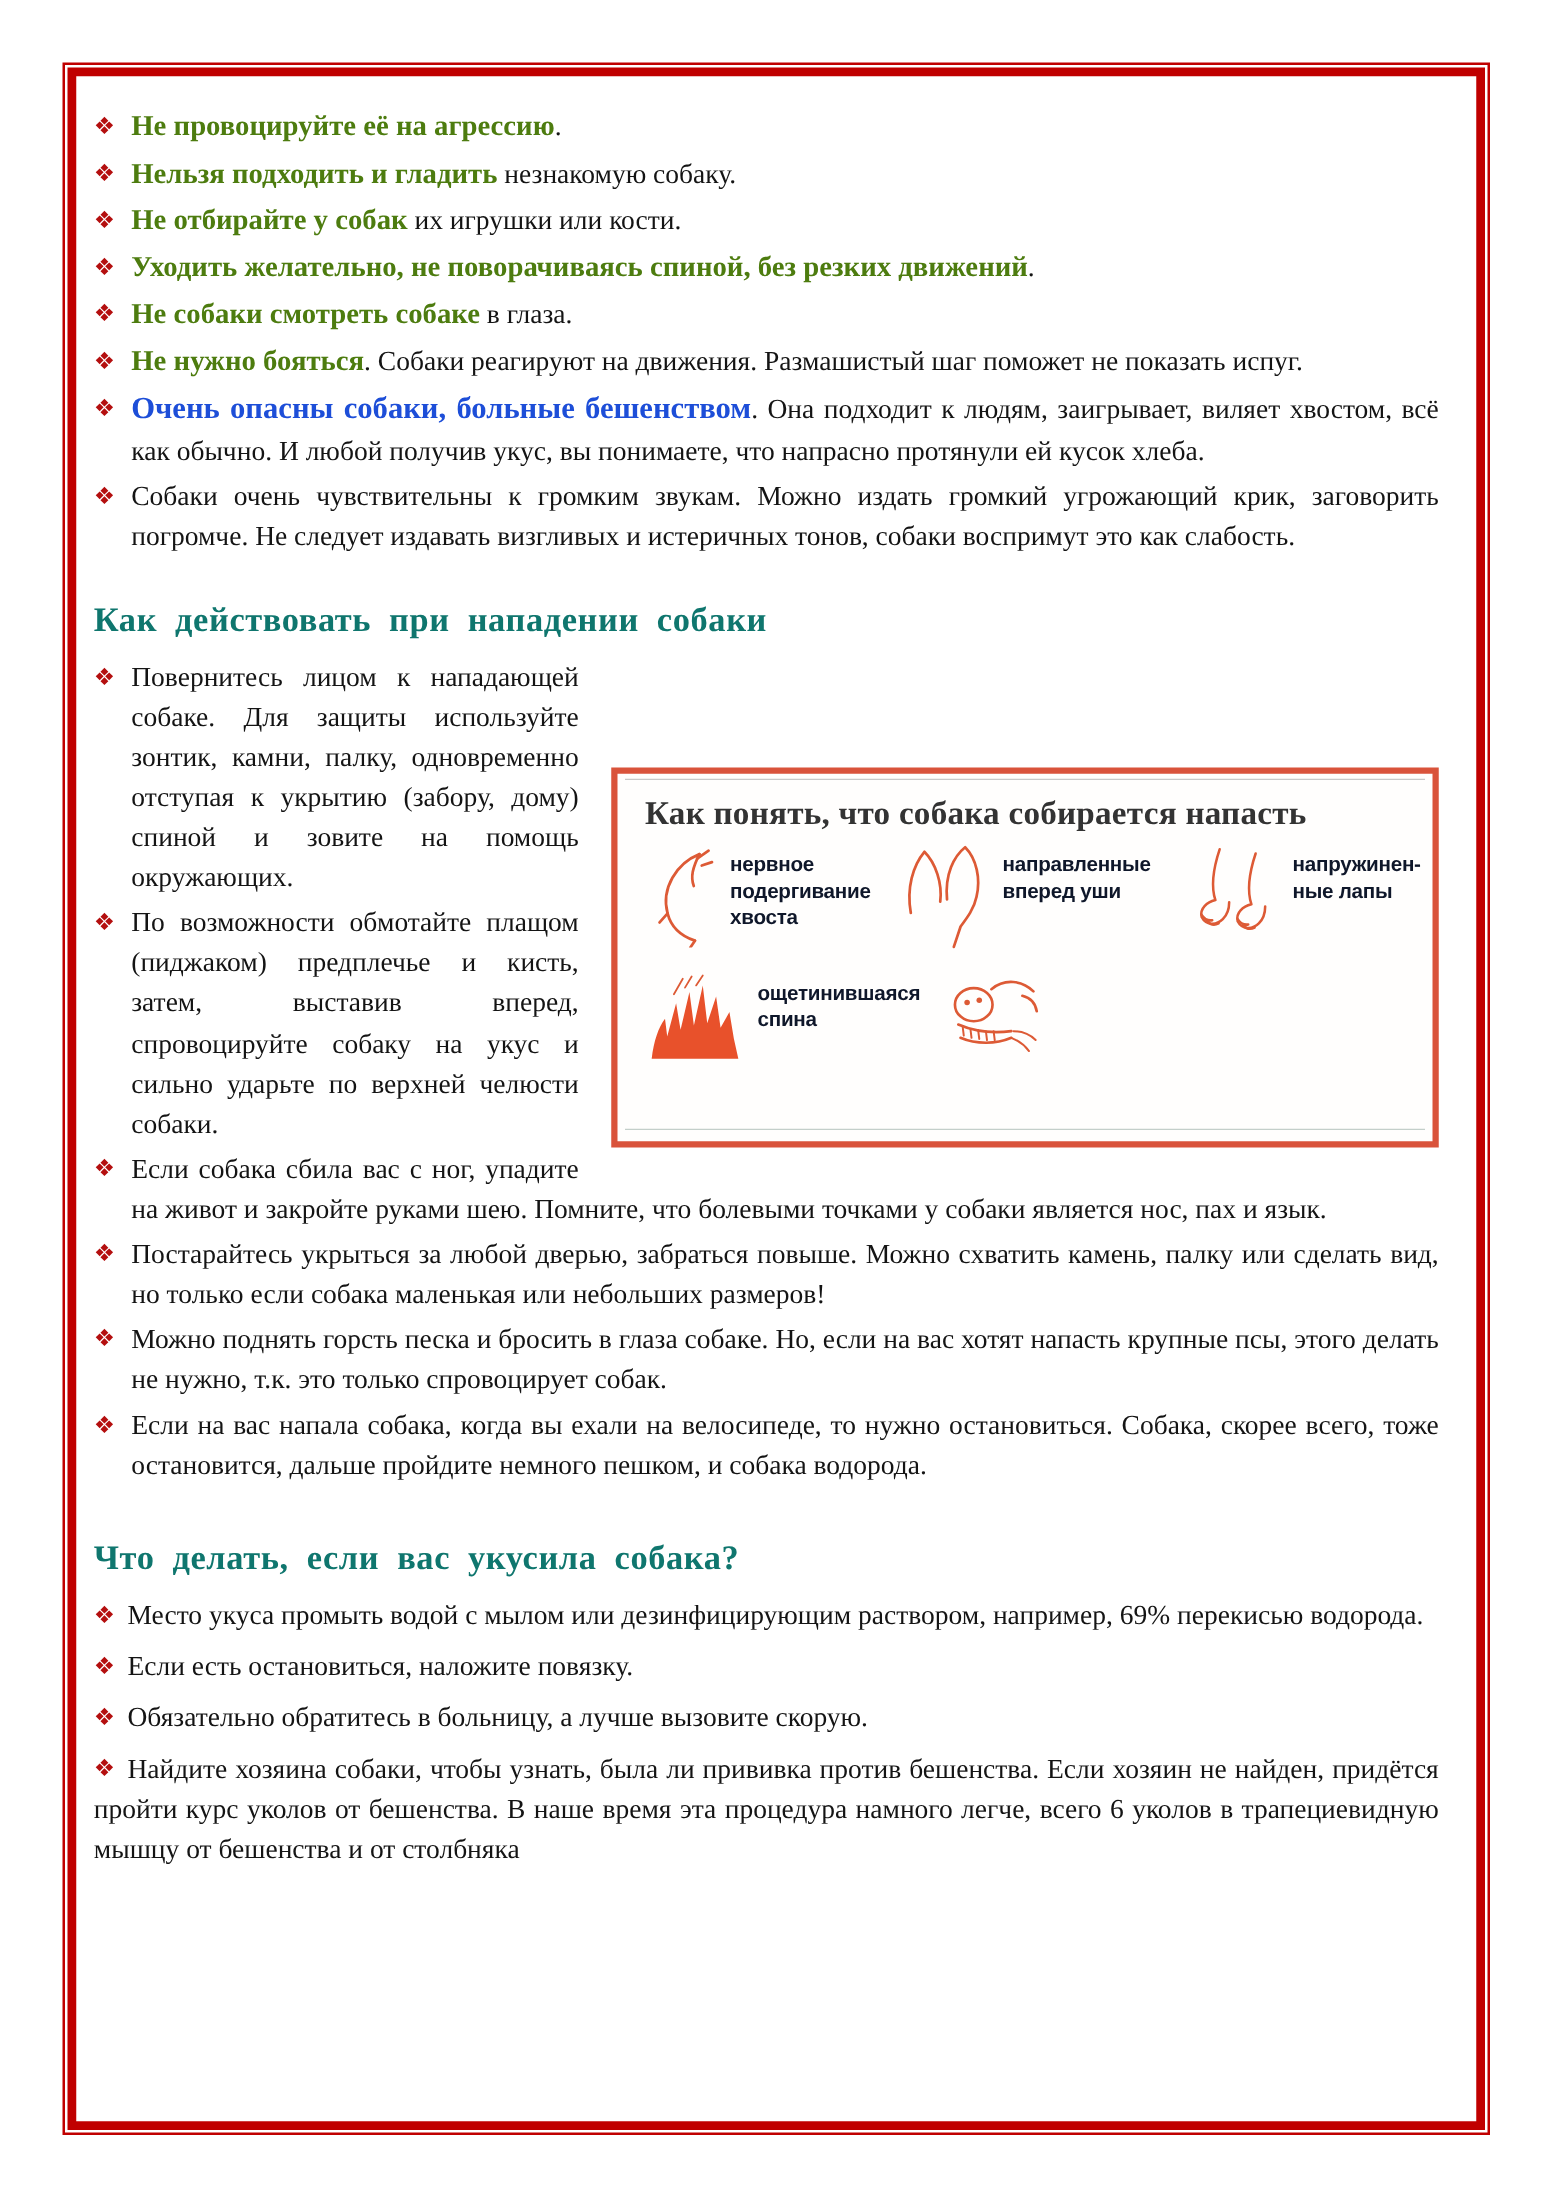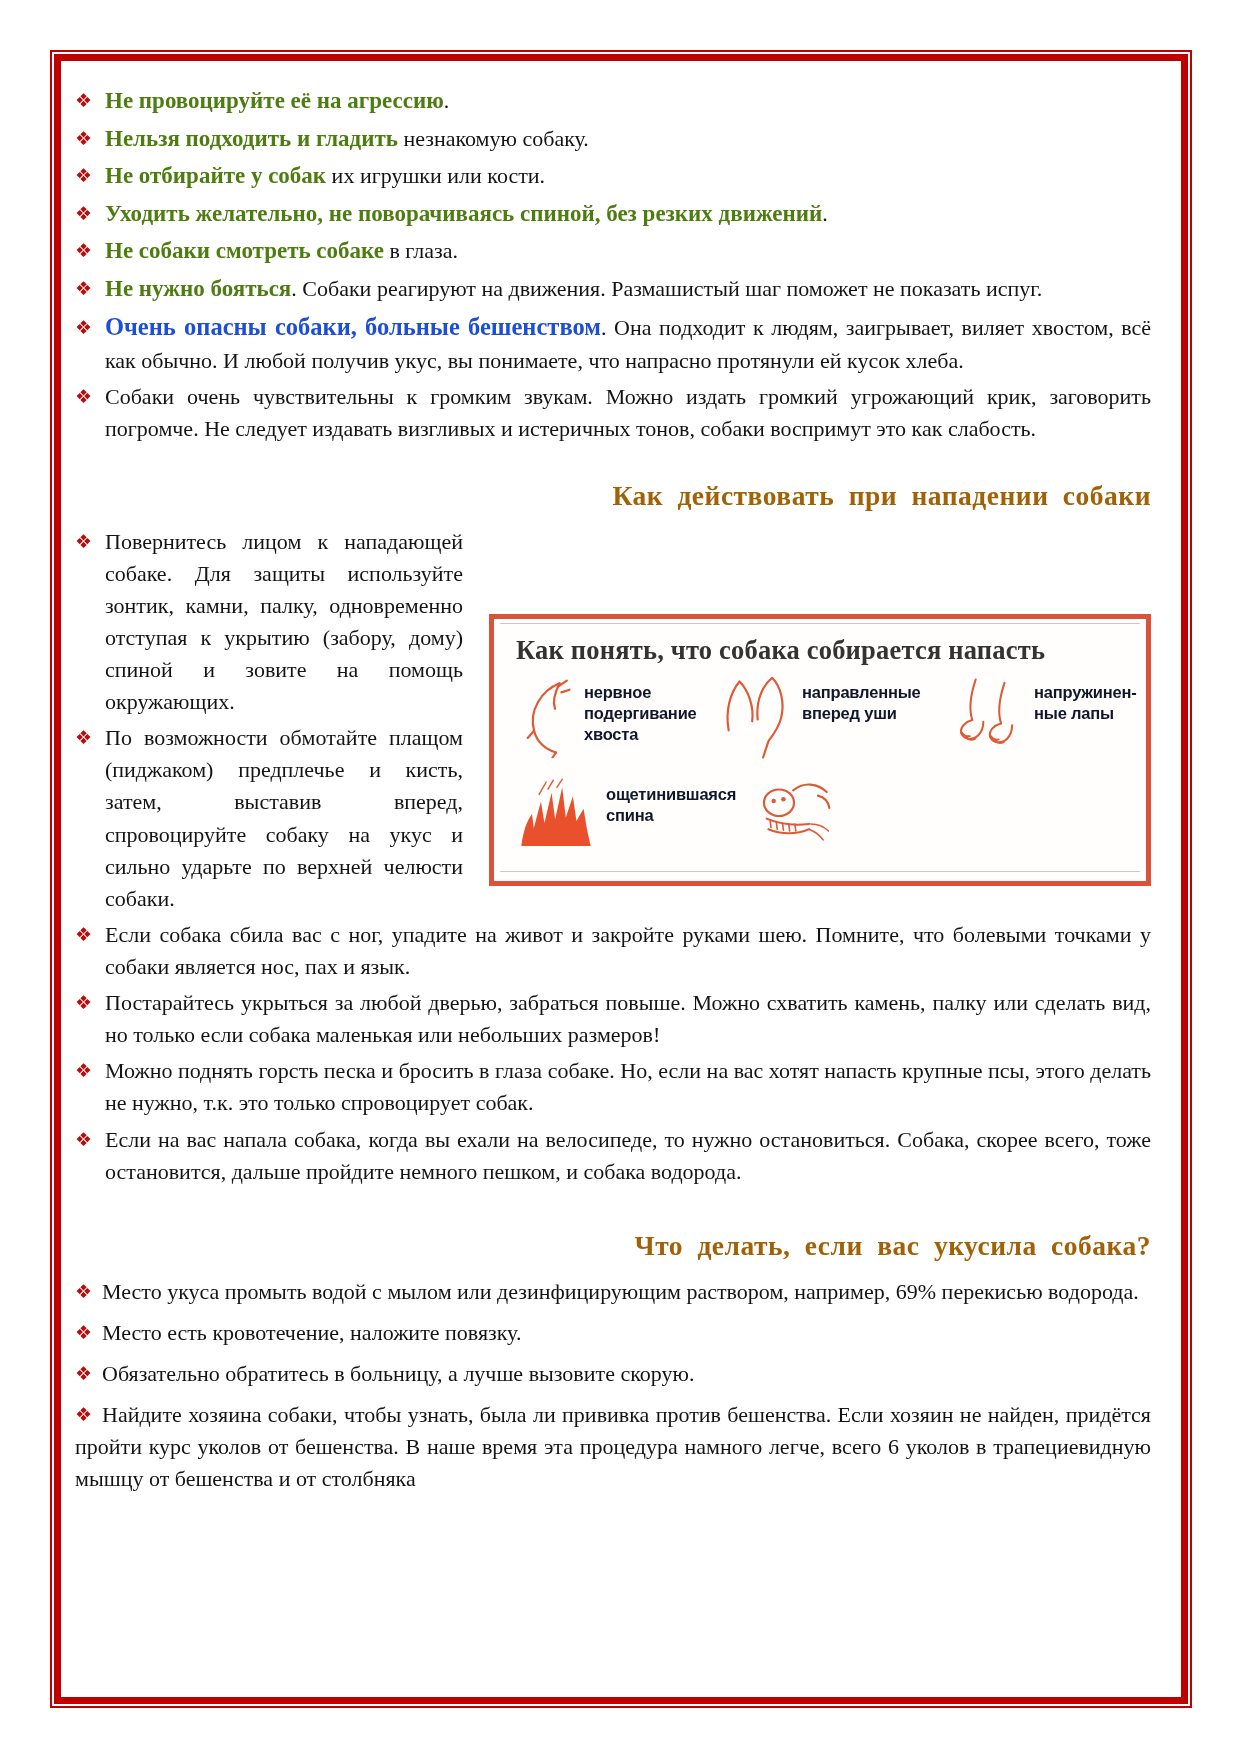--- a/index.html
+++ b/index.html
@@ -15,27 +15,27 @@
   .li{margin:0 0 4px 0;padding-left:30px;text-indent:-30px;text-align:justify;
       font-size:22px;line-height:1.46;}
   .li.flat{padding-left:0;text-indent:0;margin:0 0 9px 0;}
   .mk{display:inline-block;width:30px;text-indent:0;color:#b40f0f;font-size:19px;
       vertical-align:1px;}
   .li.flat .mk{width:27px;}
   .bt{font-weight:bold;color:#4d7c0f;font-size:23px;}
   .bt.red{color:#1d4ed8;font-size:24.5px;}
   .rt{color:#141414;}
 
-  .sec{ text-align:right;color:#a16207;font-weight:bold;font-size:27.5px;
+  .sec{ text-align:left;color:#0f766e;font-weight:bold;font-size:27.5px;
         margin:42px 0 14px 0;word-spacing:7px;letter-spacing:0.5px;}
   .sec.first{margin-top:34px;}
 
   
   .info-float{float:right;width:662px;margin:0 0 6px 26px;padding-top:88px;}
-  .info-box{position:relative;height:272px;box-sizing:border-box;
+  .info-box{position:relative;height:304px;box-sizing:border-box;
             border:5px solid #d9533b;background:#fffefd;padding:8px 14px 0 22px;}
   .info-box .hair-top{position:absolute;top:4px;left:6px;right:6px;height:1px;background:#c8c8c8;}
   .info-box .hair-bottom{position:absolute;bottom:9px;left:6px;right:6px;height:1px;background:#c4cfca;}
   .info-title{font-size:26.5px;font-weight:600;color:#333;margin:8px 0 0 0;letter-spacing:0.2px;}
   .irow{display:flex;align-items:flex-start;}
   .irow-1{margin-top:10px;}
   .irow-2{margin-top:12px;}
   .iitem{display:flex;align-items:flex-start;}
   .iitem .iic{flex:0 0 auto;margin-right:10px;}
   .ilb{font-family:"Liberation Sans",sans-serif;font-weight:bold;font-size:16.5px;
@@ -143,19 +143,19 @@
       <p class="li"><span class="mk">❖</span><span class="rt">Если собака сбила вас с ног, упадите на живот и закройте руками шею. Помните, что болевыми точками у собаки является нос, пах и язык.</span></p>
       <p class="li"><span class="mk">❖</span><span class="rt">Постарайтесь укрыться за любой дверью, забраться повыше.  Можно схватить камень, палку или сделать вид, но только если собака маленькая или небольших размеров!</span></p>
       <p class="li"><span class="mk">❖</span><span class="rt">Можно поднять горсть песка и бросить в глаза собаке. Но, если на вас хотят напасть крупные псы, этого делать не нужно, т.к. это только спровоцирует собак.</span></p>
       <p class="li"><span class="mk">❖</span><span class="rt">Если на вас напала собака, когда вы ехали на велосипеде, то нужно остановиться. Собака, скорее всего, тоже остановится, дальше пройдите немного пешком, и собака водорода.</span></p>
     </section>
 
     <h2 class="sec">Что делать, если вас укусила собака?</h2>
 
     <section>
       <p class="li flat"><span class="mk">❖</span><span class="rt">Место укуса промыть водой с мылом или дезинфицирующим раствором, например, 69% перекисью водорода.</span></p>
-      <p class="li flat"><span class="mk">❖</span><span class="rt">Место есть кровотечение, наложите повязку.</span></p>
+      <p class="li flat"><span class="mk">❖</span><span class="rt">Если есть остановиться, наложите повязку.</span></p>
       <p class="li flat"><span class="mk">❖</span><span class="rt">Обязательно обратитесь в больницу, а лучше вызовите скорую.</span></p>
       <p class="li flat"><span class="mk">❖</span><span class="rt">Найдите хозяина собаки, чтобы узнать, была ли прививка против бешенства. Если хозяин не найден, придётся пройти курс уколов от бешенства. В наше время эта процедура намного легче, всего 6 уколов в трапециевидную мышцу от бешенства и от столбняка</span></p>
     </section>
 
   </div>
 </div>
 
 </body></html>

